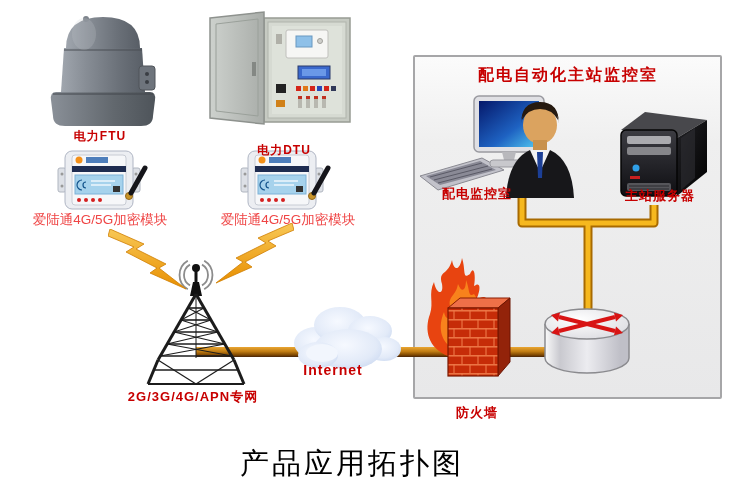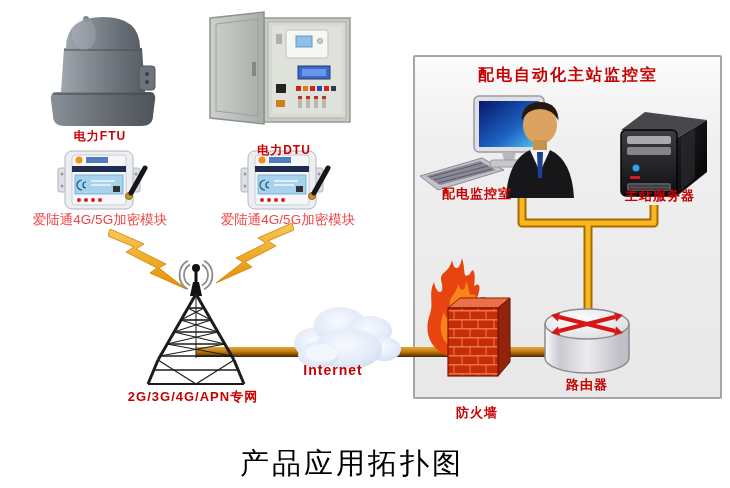--- a/index.html
+++ b/index.html
@@ -329,17 +329,16 @@
 
   <div class="lbl" style="left:40px;top:130px;width:120px;font-size:12px;">电力FTU</div>
   <div class="lbl" style="left:224px;top:129px;width:120px;font-size:12px;margin-top:15px;">电力DTU</div>
   <div class="lbl lbl-black" style="left:25px;top:212px;width:150px;">爱陆通4G/5G加密模块</div>
   <div class="lbl lbl-black" style="left:213px;top:212px;width:150px;">爱陆通4G/5G加密模块</div>
   <div class="lbl" style="left:118px;top:390px;width:150px;">2G/3G/4G/APN专网</div>
   <div class="lbl room-title" style="left:428px;top:67px;width:280px;font-family:Liberation Mono, monospace;">配电自动化主站监控室</div>
   <div class="lbl" style="left:417px;top:187px;width:120px;">配电监控室</div>
   <div class="lbl" style="left:600px;top:190px;width:120px;font-family:Liberation Mono, monospace;">主站服务器</div>
   <div class="lbl" style="left:417px;top:378px;width:120px;margin-top:28px;">防火墙</div>
-  <div class="lbl" style="left:527px;top:378px;width:120px;">路由器</div>
 
   <div class="caption">产品应用拓扑图</div>
 
 </div>
 
 </body></html>

